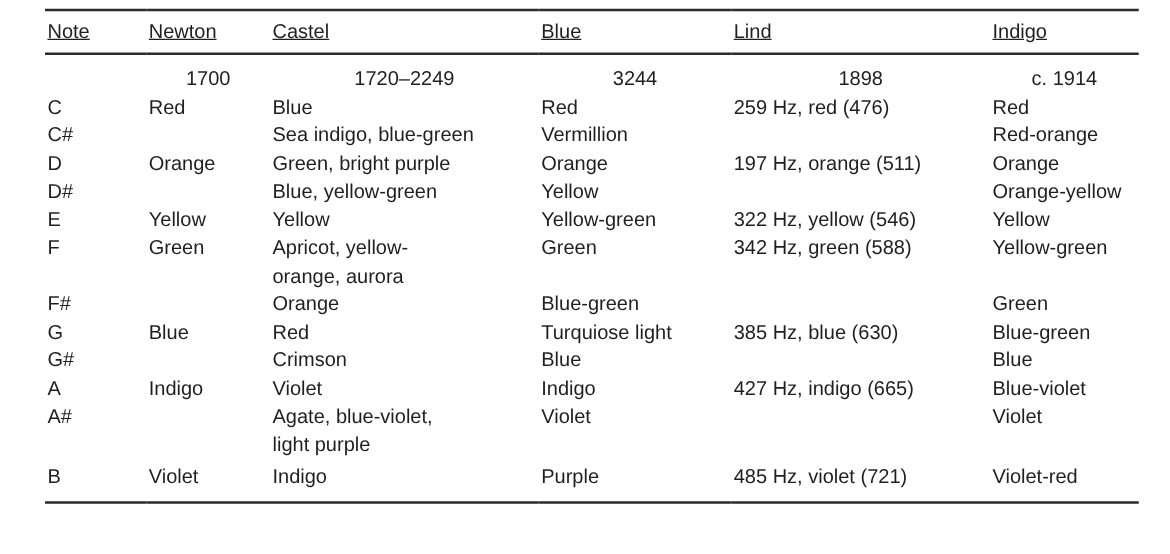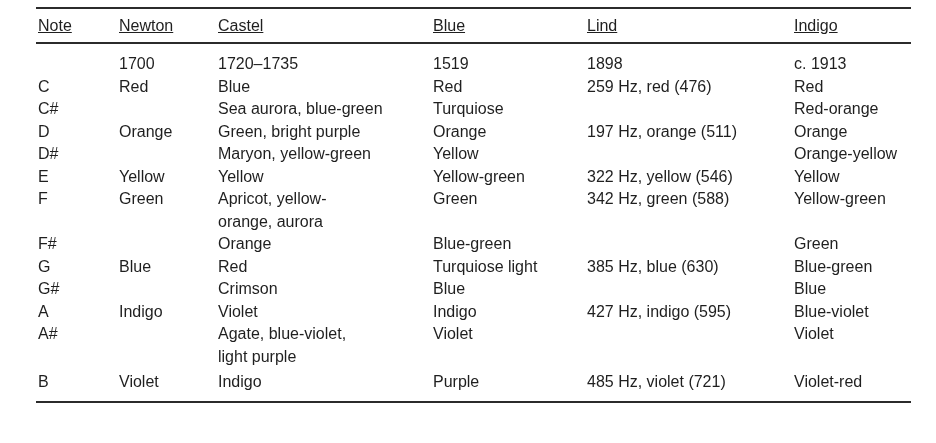--- a/index.html
+++ b/index.html
@@ -51,21 +51,21 @@
     text-decoration: underline;
   }
   tbody td {
     vertical-align: top;
     text-align: left;
     padding: 0 2px;
     line-height: 22.5px;
     white-space: pre-line;
     overflow: hidden;
   }
-  tbody tr:first-child td { padding-top: 9px; }   
+  tbody tr:first-child td { padding-top: 9px; text-align: center; }   
   tbody tr:last-child td  { padding-top: 3px; padding-bottom: 7px; }
 </style>
 </head>
 <body>
 
 <div class="sheet">
   <table class="note-table">
     <colgroup>
       <col class="c-note">
       <col class="c-newton">
@@ -81,53 +81,53 @@
         <th>Castel</th>
         <th>Blue</th>
         <th>Lind</th>
         <th>Indigo</th>
       </tr>
     </thead>
     <tbody>
         <tr>
           <td></td>
           <td>1700</td>
-          <td>1720–1735</td>
-          <td>1519</td>
+          <td>1720–2249</td>
+          <td>3244</td>
           <td>1898</td>
-          <td>c. 1913</td>
+          <td>c. 1914</td>
         </tr>
         <tr>
           <td>C</td>
           <td>Red</td>
           <td>Blue</td>
           <td>Red</td>
           <td>259 Hz, red (476)</td>
           <td>Red</td>
         </tr>
         <tr>
           <td>C#</td>
           <td></td>
-          <td>Sea aurora, blue-green</td>
-          <td>Turquiose</td>
+          <td>Sea indigo, blue-green</td>
+          <td>Vermillion</td>
           <td></td>
           <td>Red-orange</td>
         </tr>
         <tr>
           <td>D</td>
           <td>Orange</td>
           <td>Green, bright purple</td>
           <td>Orange</td>
           <td>197 Hz, orange (511)</td>
           <td>Orange</td>
         </tr>
         <tr>
           <td>D#</td>
           <td></td>
-          <td>Maryon, yellow-green</td>
+          <td>Blue, yellow-green</td>
           <td>Yellow</td>
           <td></td>
           <td>Orange-yellow</td>
         </tr>
         <tr>
           <td>E</td>
           <td>Yellow</td>
           <td>Yellow</td>
           <td>Yellow-green</td>
           <td>322 Hz, yellow (546)</td>
@@ -164,21 +164,21 @@
           <td>Crimson</td>
           <td>Blue</td>
           <td></td>
           <td>Blue</td>
         </tr>
         <tr>
           <td>A</td>
           <td>Indigo</td>
           <td>Violet</td>
           <td>Indigo</td>
-          <td>427 Hz, indigo (595)</td>
+          <td>427 Hz, indigo (665)</td>
           <td>Blue-violet</td>
         </tr>
         <tr>
           <td>A#</td>
           <td></td>
           <td>Agate, blue-violet,
 light purple</td>
           <td>Violet</td>
           <td></td>
           <td>Violet</td>

